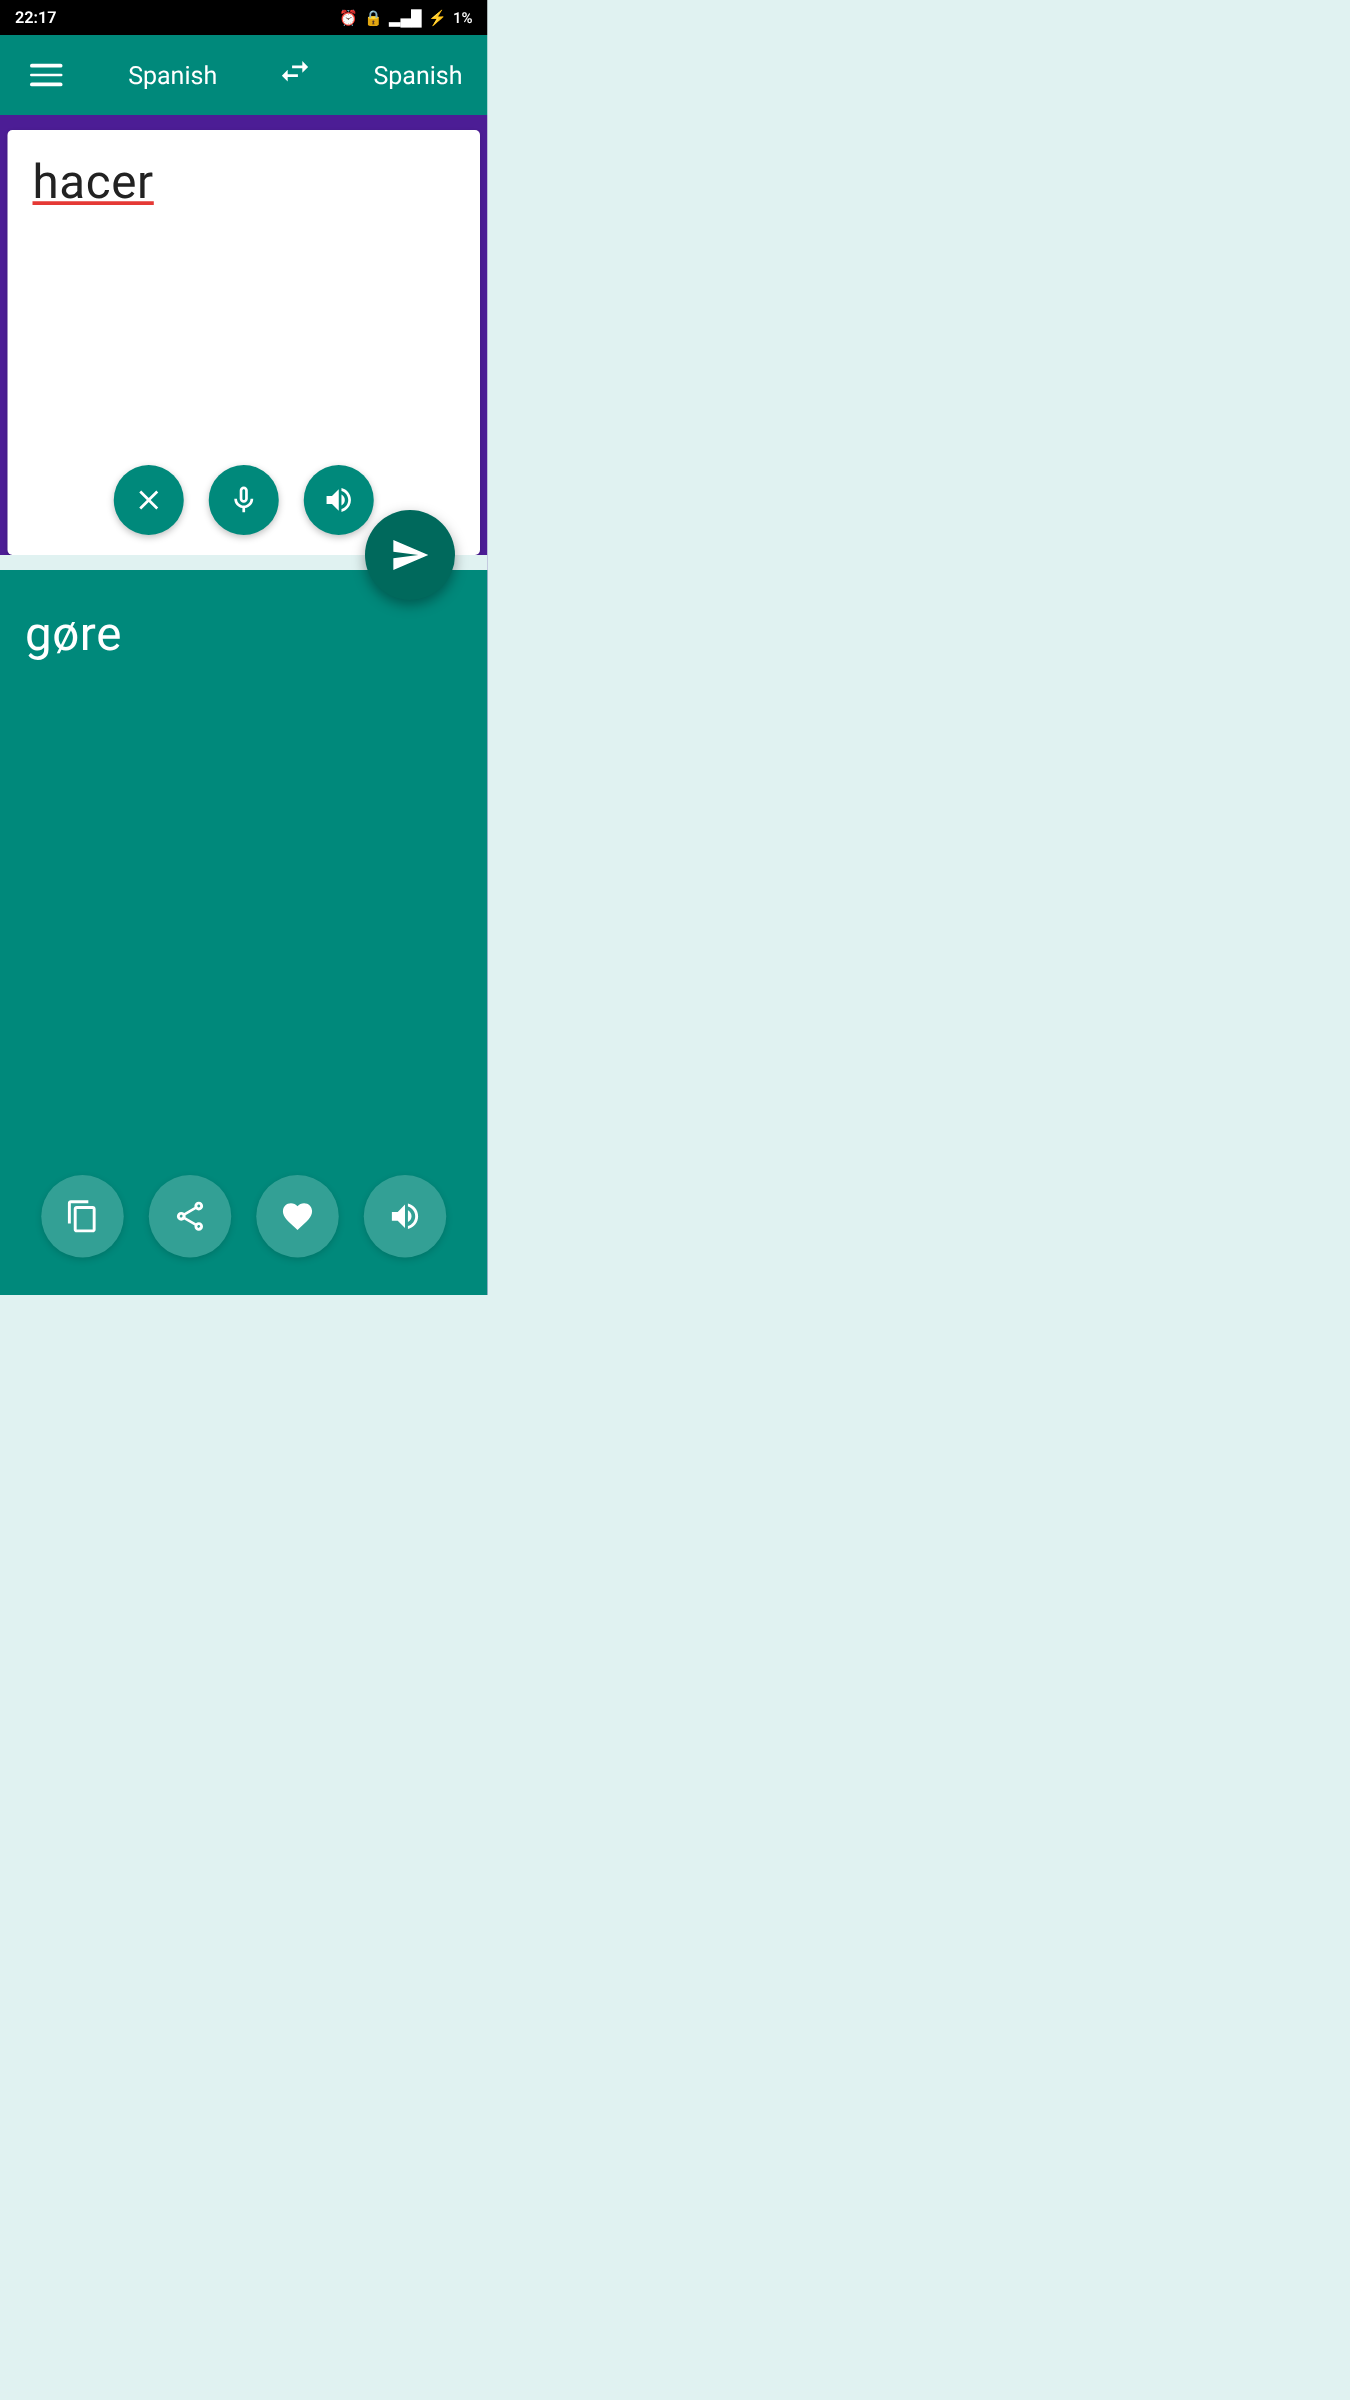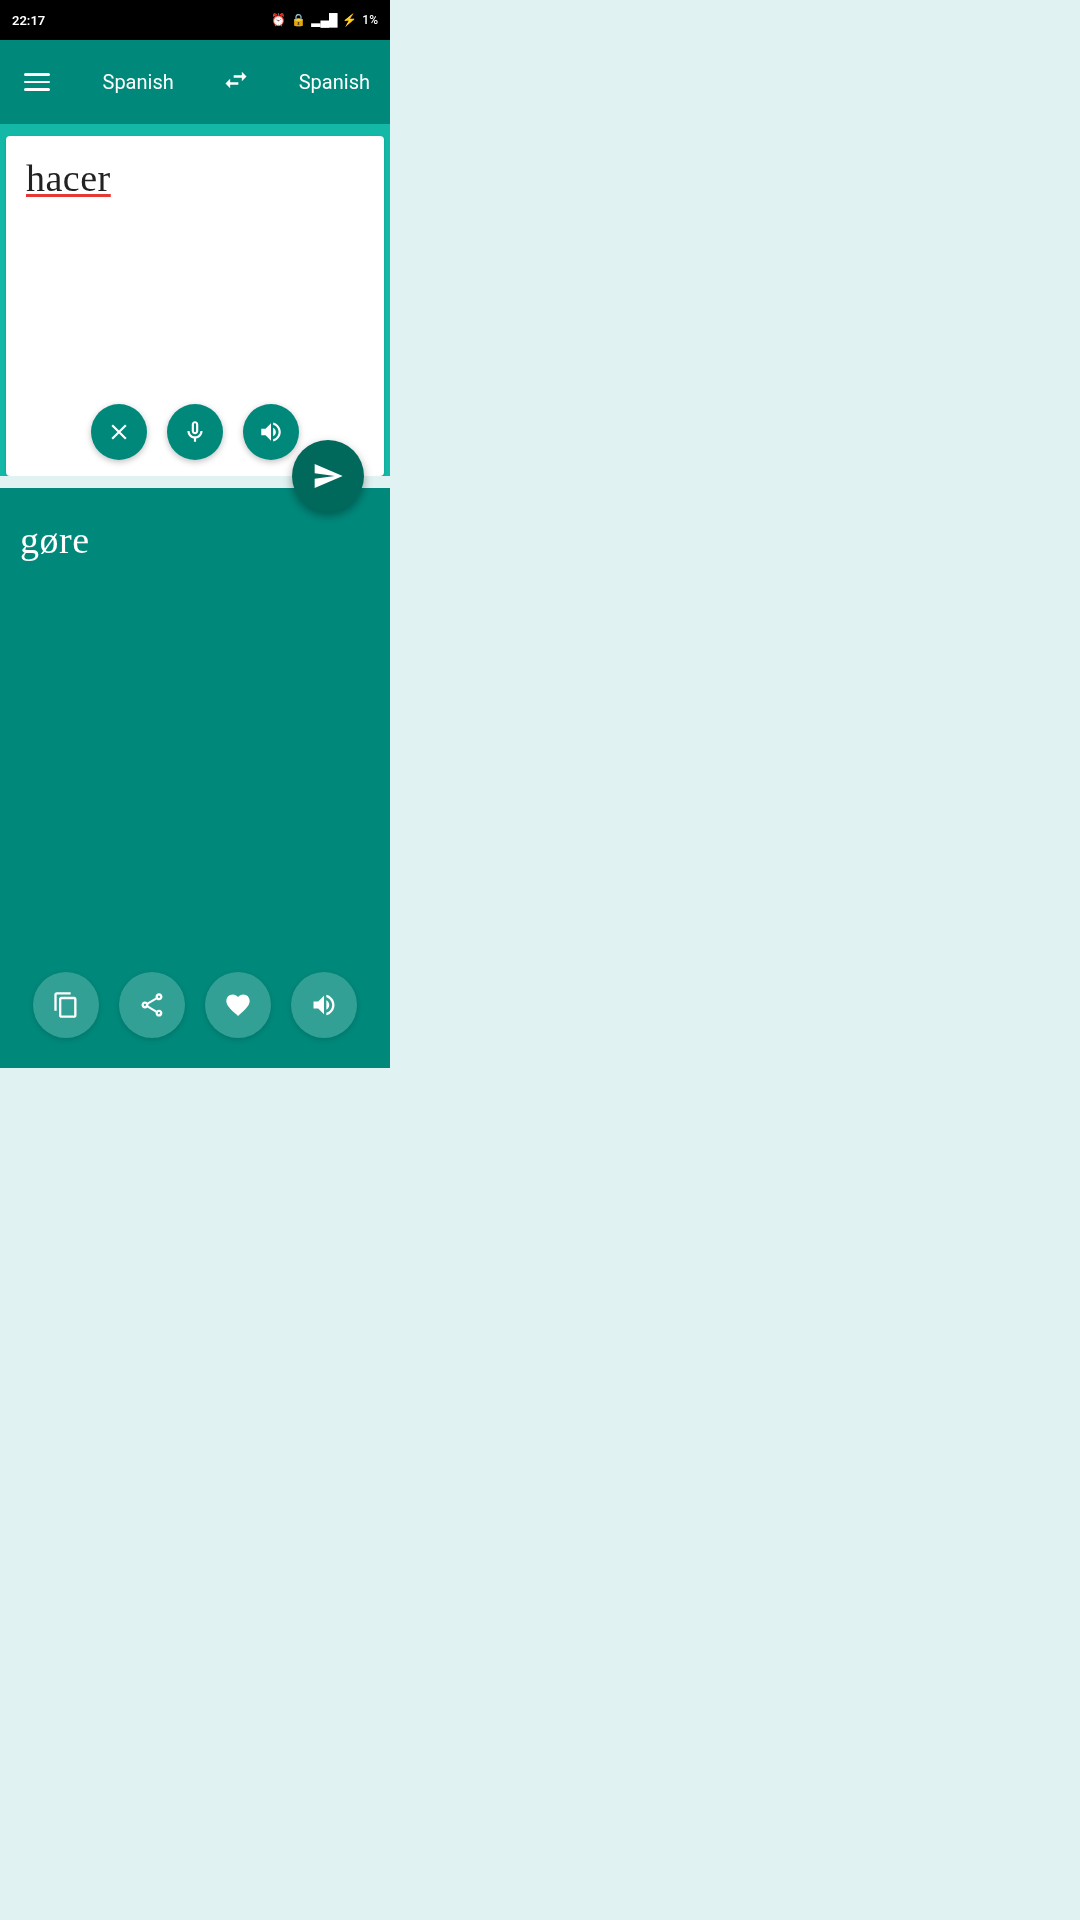--- a/index.html
+++ b/index.html
@@ -14,21 +14,21 @@
       min-height: 100vh;
       font-family: 'Roboto', Arial, sans-serif;
       background: #e0f2f1;
       overflow-x: hidden;
     }
 
     
     .status-bar {
       background: #000;
       color: #fff;
-      height: 40px;
+      height: 28px;
       display: flex;
       align-items: center;
       justify-content: space-between;
       padding: 0 12px;
       font-size: 13px;
       font-weight: 500;
     }
 
     .status-left {
       font-weight: 600;
@@ -37,21 +37,21 @@
     .status-right {
       display: flex;
       align-items: center;
       gap: 5px;
       font-size: 12px;
     }
 
     
     .top-bar {
       background: #00897b;
-      height: 84px;
+      height: 64px;
       display: flex;
       align-items: center;
       justify-content: space-between;
       padding: 0 20px;
     }
 
     .top-bar-menu {
       display: flex;
       flex-direction: column;
       gap: 5px;
@@ -74,23 +74,22 @@
     }
 
     .top-bar-swap {
       color: #fff;
       font-size: 22px;
       cursor: pointer;
     }
 
     
     .main-content {
-      background: #14b8a6;
+      background: #4c1d95;
       padding: 12px 0 0 0;
-      font-family: Liberation Serif, serif;
     }
 
     
     .source-area {
       background: #fff;
       margin: 0 6px 0 6px;
       border-radius: 4px;
       padding: 20px 20px 80px 20px;
       min-height: 340px;
       position: relative;

